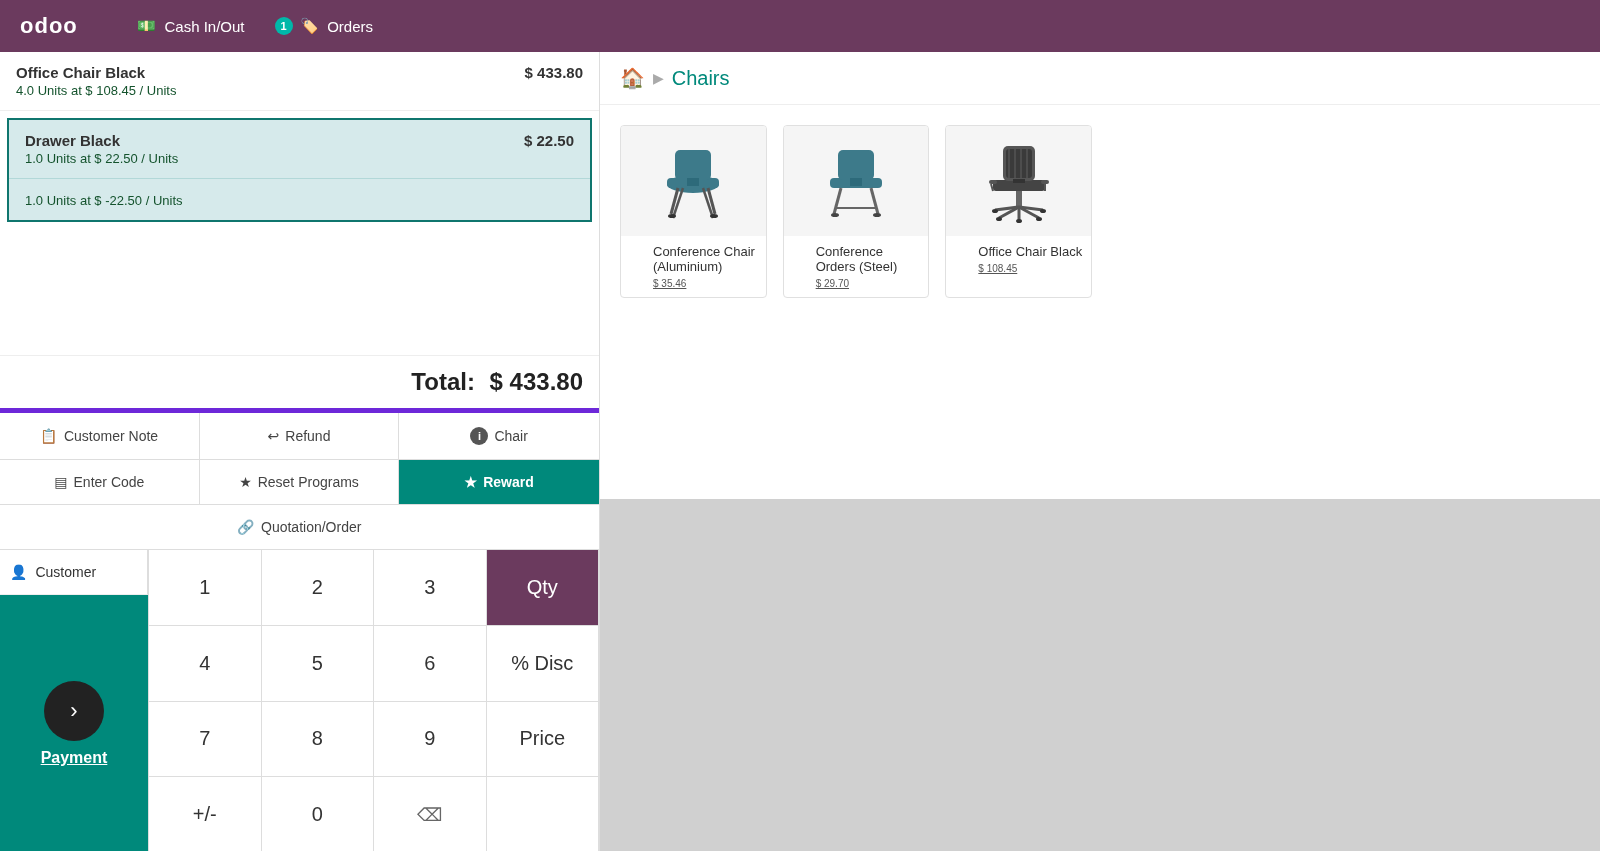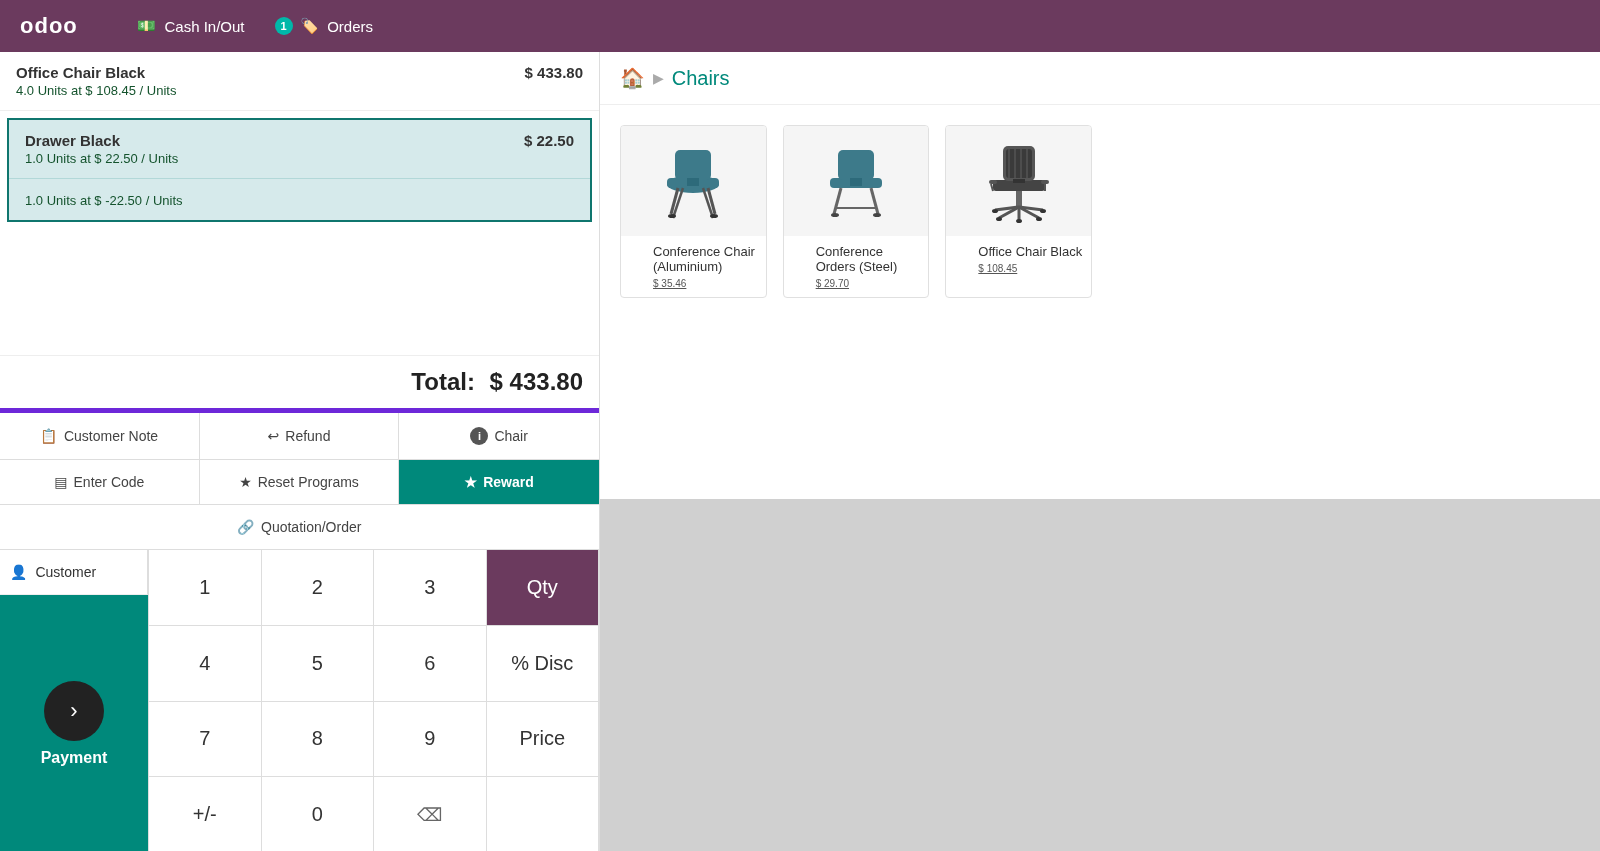--- a/index.html
+++ b/index.html
@@ -203,20 +203,21 @@
       margin-bottom: 8px;
     }
     .payment-circle-arrow {
       color: white;
       font-size: 22px;
     }
     .payment-label {
       font-size: 16px;
       font-weight: bold;
       color: white;
+      text-decoration: underline;
     }
 
     .numpad-grid {
       flex: 1;
       display: grid;
       grid-template-columns: repeat(4, 1fr);
       grid-template-rows: repeat(4, 1fr);
       border-left: 1px solid #ddd;
     }
     .num-btn {

